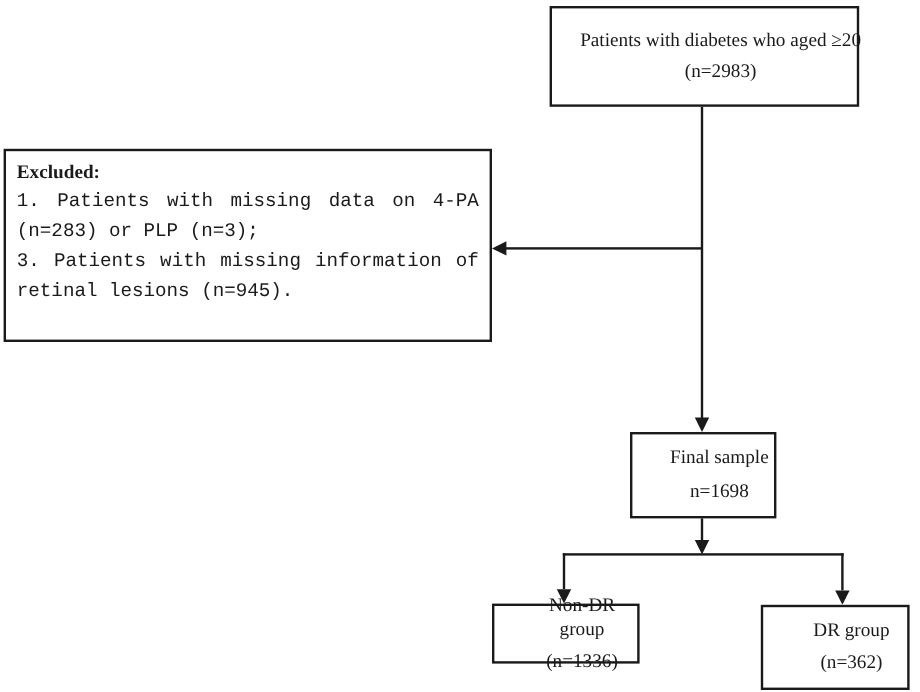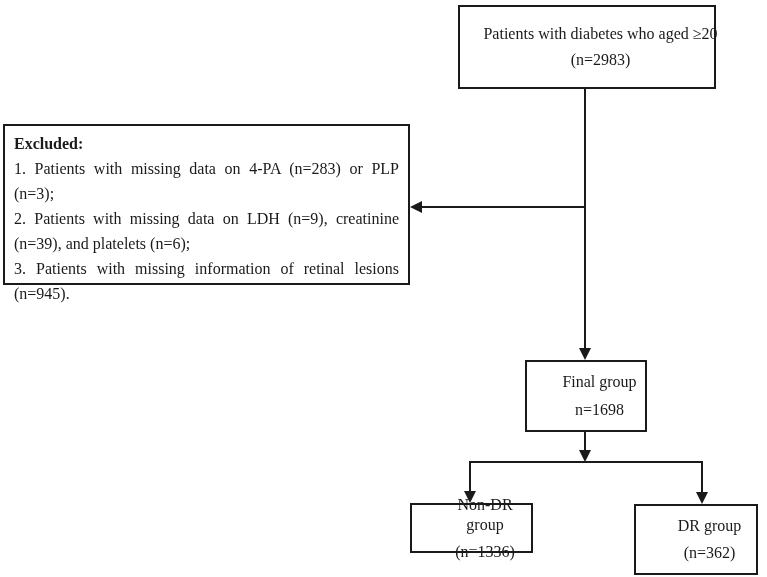--- a/index.html
+++ b/index.html
@@ -43,21 +43,21 @@
   }
   .top-box .tline { white-space: nowrap; }
   .excluded-box {
     left: 3px; top: 124px;
     width: 407px; height: 161px;
     padding: 5px 9px 22px 9px;
     font-size: 16px;
     line-height: 25px;
   }
   .excluded-title { font-weight: bold; }
-  .excluded-item { text-align: justify; }
+  .excluded-item { text-align: justify; font-family: Liberation Mono, monospace; }
   .final-box {
     left: 525px; top: 360px;
     width: 122px; height: 72px;
     font-size: 16px;
     line-height: 20px;
     gap: 8px;
   }
   .nondr-box {
     left: 410px; top: 503px;
     width: 123px; height: 50px;
@@ -103,26 +103,25 @@
 
   <div class="vline" style="left:584px; top:89px; width:2px; height:261px;"></div>
   <div class="arrow-down" style="left:579px; top:348px;"></div>
 
   <div class="hline" style="left:421px; top:206px; width:164px; height:2px;"></div>
   <div class="arrow-left" style="left:410px; top:201px;"></div>
 
   <div class="box excluded-box">
     <div class="excluded-title">Excluded:</div>
     <div class="excluded-item">1. Patients with missing data on 4-PA (n=283) or PLP (n=3);</div>
-    <div class="excluded-item">2. Patients with missing data on LDH (n=9), creatinine (n=39), and platelets (n=6);</div>
     <div class="excluded-item">3. Patients with missing information of retinal lesions (n=945).</div>
   </div>
 
   <div class="box centered final-box">
-    <div>Final group</div>
+    <div>Final sample</div>
     <div>n=1698</div>
   </div>
 
   <div class="vline" style="left:584px; top:432px; width:2px; height:18px;"></div>
   <div class="arrow-down" style="left:579px; top:450px;"></div>
 
   <div class="hline" style="left:469px; top:461px; width:234px; height:2px;"></div>
 
   <div class="vline" style="left:469px; top:461px; width:2px; height:30px;"></div>
   <div class="arrow-down" style="left:464px; top:491px;"></div>

